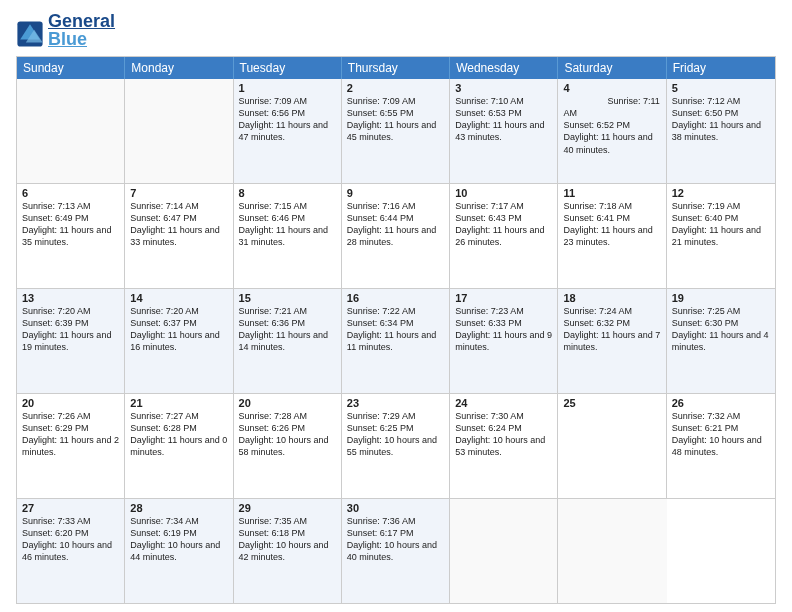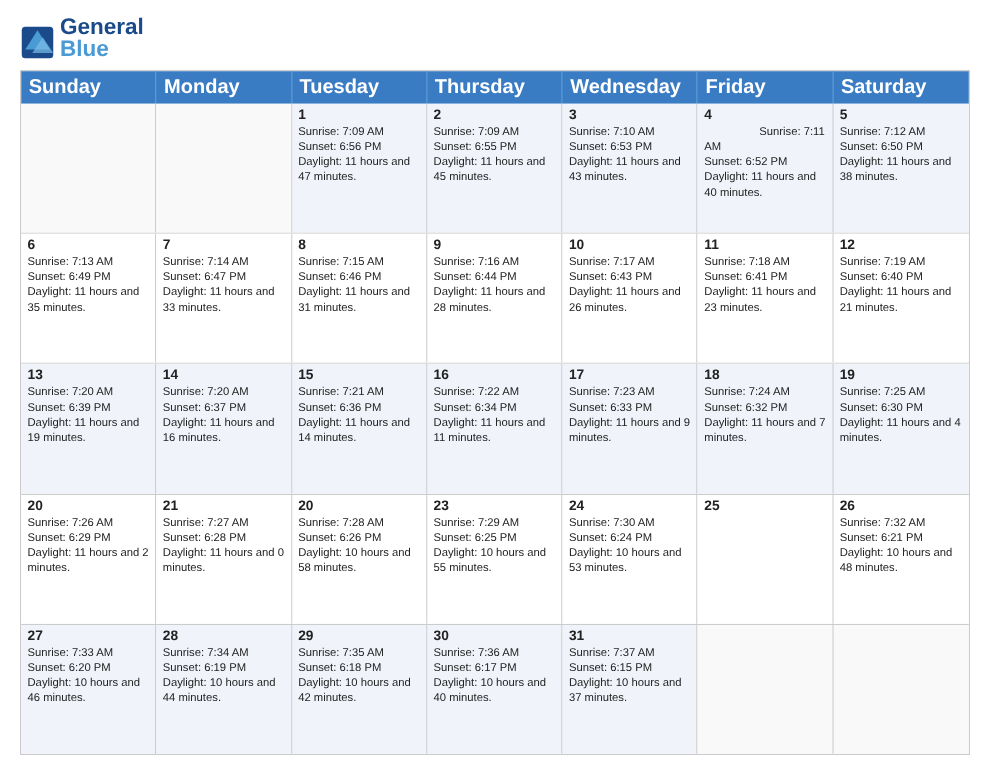--- a/index.html
+++ b/index.html
@@ -28,20 +28,21 @@
       align-items: flex-end;
     }
     .logo-text {
       font-size: 18px;
       font-weight: bold;
       color: #1a4a8a;
       line-height: 1;
     }
     .logo-text span {
       color: #4a9ad4;
+      text-decoration: underline;
     }
     .logo-icon {
       width: 28px;
       height: 28px;
       margin-right: 4px;
     }
     .title-block {
       text-align: right;
     }
     .main-title {
@@ -59,22 +60,22 @@
       flex-direction: column;
       border: 1px solid #ccc;
     }
     .cal-header {
       display: grid;
       grid-template-columns: repeat(7, 1fr);
       background: #3a7cc4;
     }
     .cal-header-cell {
       color: #fff;
-      font-size: 16px;
-      font-weight: bold;
+      font-size: 12px;
+      font-weight: normal;
       padding: 4px 6px;
       border-right: 1px solid #5a9ad4;
     }
     .cal-header-cell:last-child { border-right: none; }
     .cal-body {
       flex: 1;
       display: flex;
       flex-direction: column;
     }
     .cal-row {
@@ -128,22 +129,22 @@
     </div>
   </div>
 
   <div class="calendar">
     <div class="cal-header">
     <div class="cal-header-cell">Sunday</div>
         <div class="cal-header-cell">Monday</div>
         <div class="cal-header-cell">Tuesday</div>
         <div class="cal-header-cell">Thursday</div>
         <div class="cal-header-cell">Wednesday</div>
+        <div class="cal-header-cell">Saturday</div>
         <div class="cal-header-cell">Friday</div>
-        <div class="cal-header-cell">Saturday</div>
       </div>
     <div class="cal-body">
     <div class="cal-row">
           <div class="cal-cell empty"></div>
           <div class="cal-cell empty"></div>
           <div class="cal-cell alt-row"><span class="day-num">1</span><span class="cell-text" style="white-space: pre-line;">Sunrise: 7:09 AM
 Sunset: 6:56 PM
 Daylight: 11 hours and 47 minutes.</span></div>
           <div class="cal-cell alt-row"><span class="day-num">2</span><span class="cell-text" style="white-space: pre-line;">Sunrise: 7:09 AM
 Sunset: 6:55 PM
@@ -231,21 +232,18 @@
 Daylight: 10 hours and 46 minutes.</span></div>
           <div class="cal-cell alt-row"><span class="day-num">28</span><span class="cell-text" style="white-space: pre-line;">Sunrise: 7:34 AM
 Sunset: 6:19 PM
 Daylight: 10 hours and 44 minutes.</span></div>
           <div class="cal-cell alt-row"><span class="day-num">29</span><span class="cell-text" style="white-space: pre-line;">Sunrise: 7:35 AM
 Sunset: 6:18 PM
 Daylight: 10 hours and 42 minutes.</span></div>
           <div class="cal-cell alt-row"><span class="day-num">30</span><span class="cell-text" style="white-space: pre-line;">Sunrise: 7:36 AM
 Sunset: 6:17 PM
 Daylight: 10 hours and 40 minutes.</span></div>
-          <div class="cal-cell alt-row"><span class="day-num">31</span><span class="cell-text" style="white-space: pre-line;">Sunrise: 7:37 AM
-Sunset: 6:15 PM
-Daylight: 10 hours and 37 minutes.</span></div>
           <div class="cal-cell empty"></div>
           <div class="cal-cell empty"></div>
         </div>
       </div>
   </div>
 </div>
 
 </body></html>

